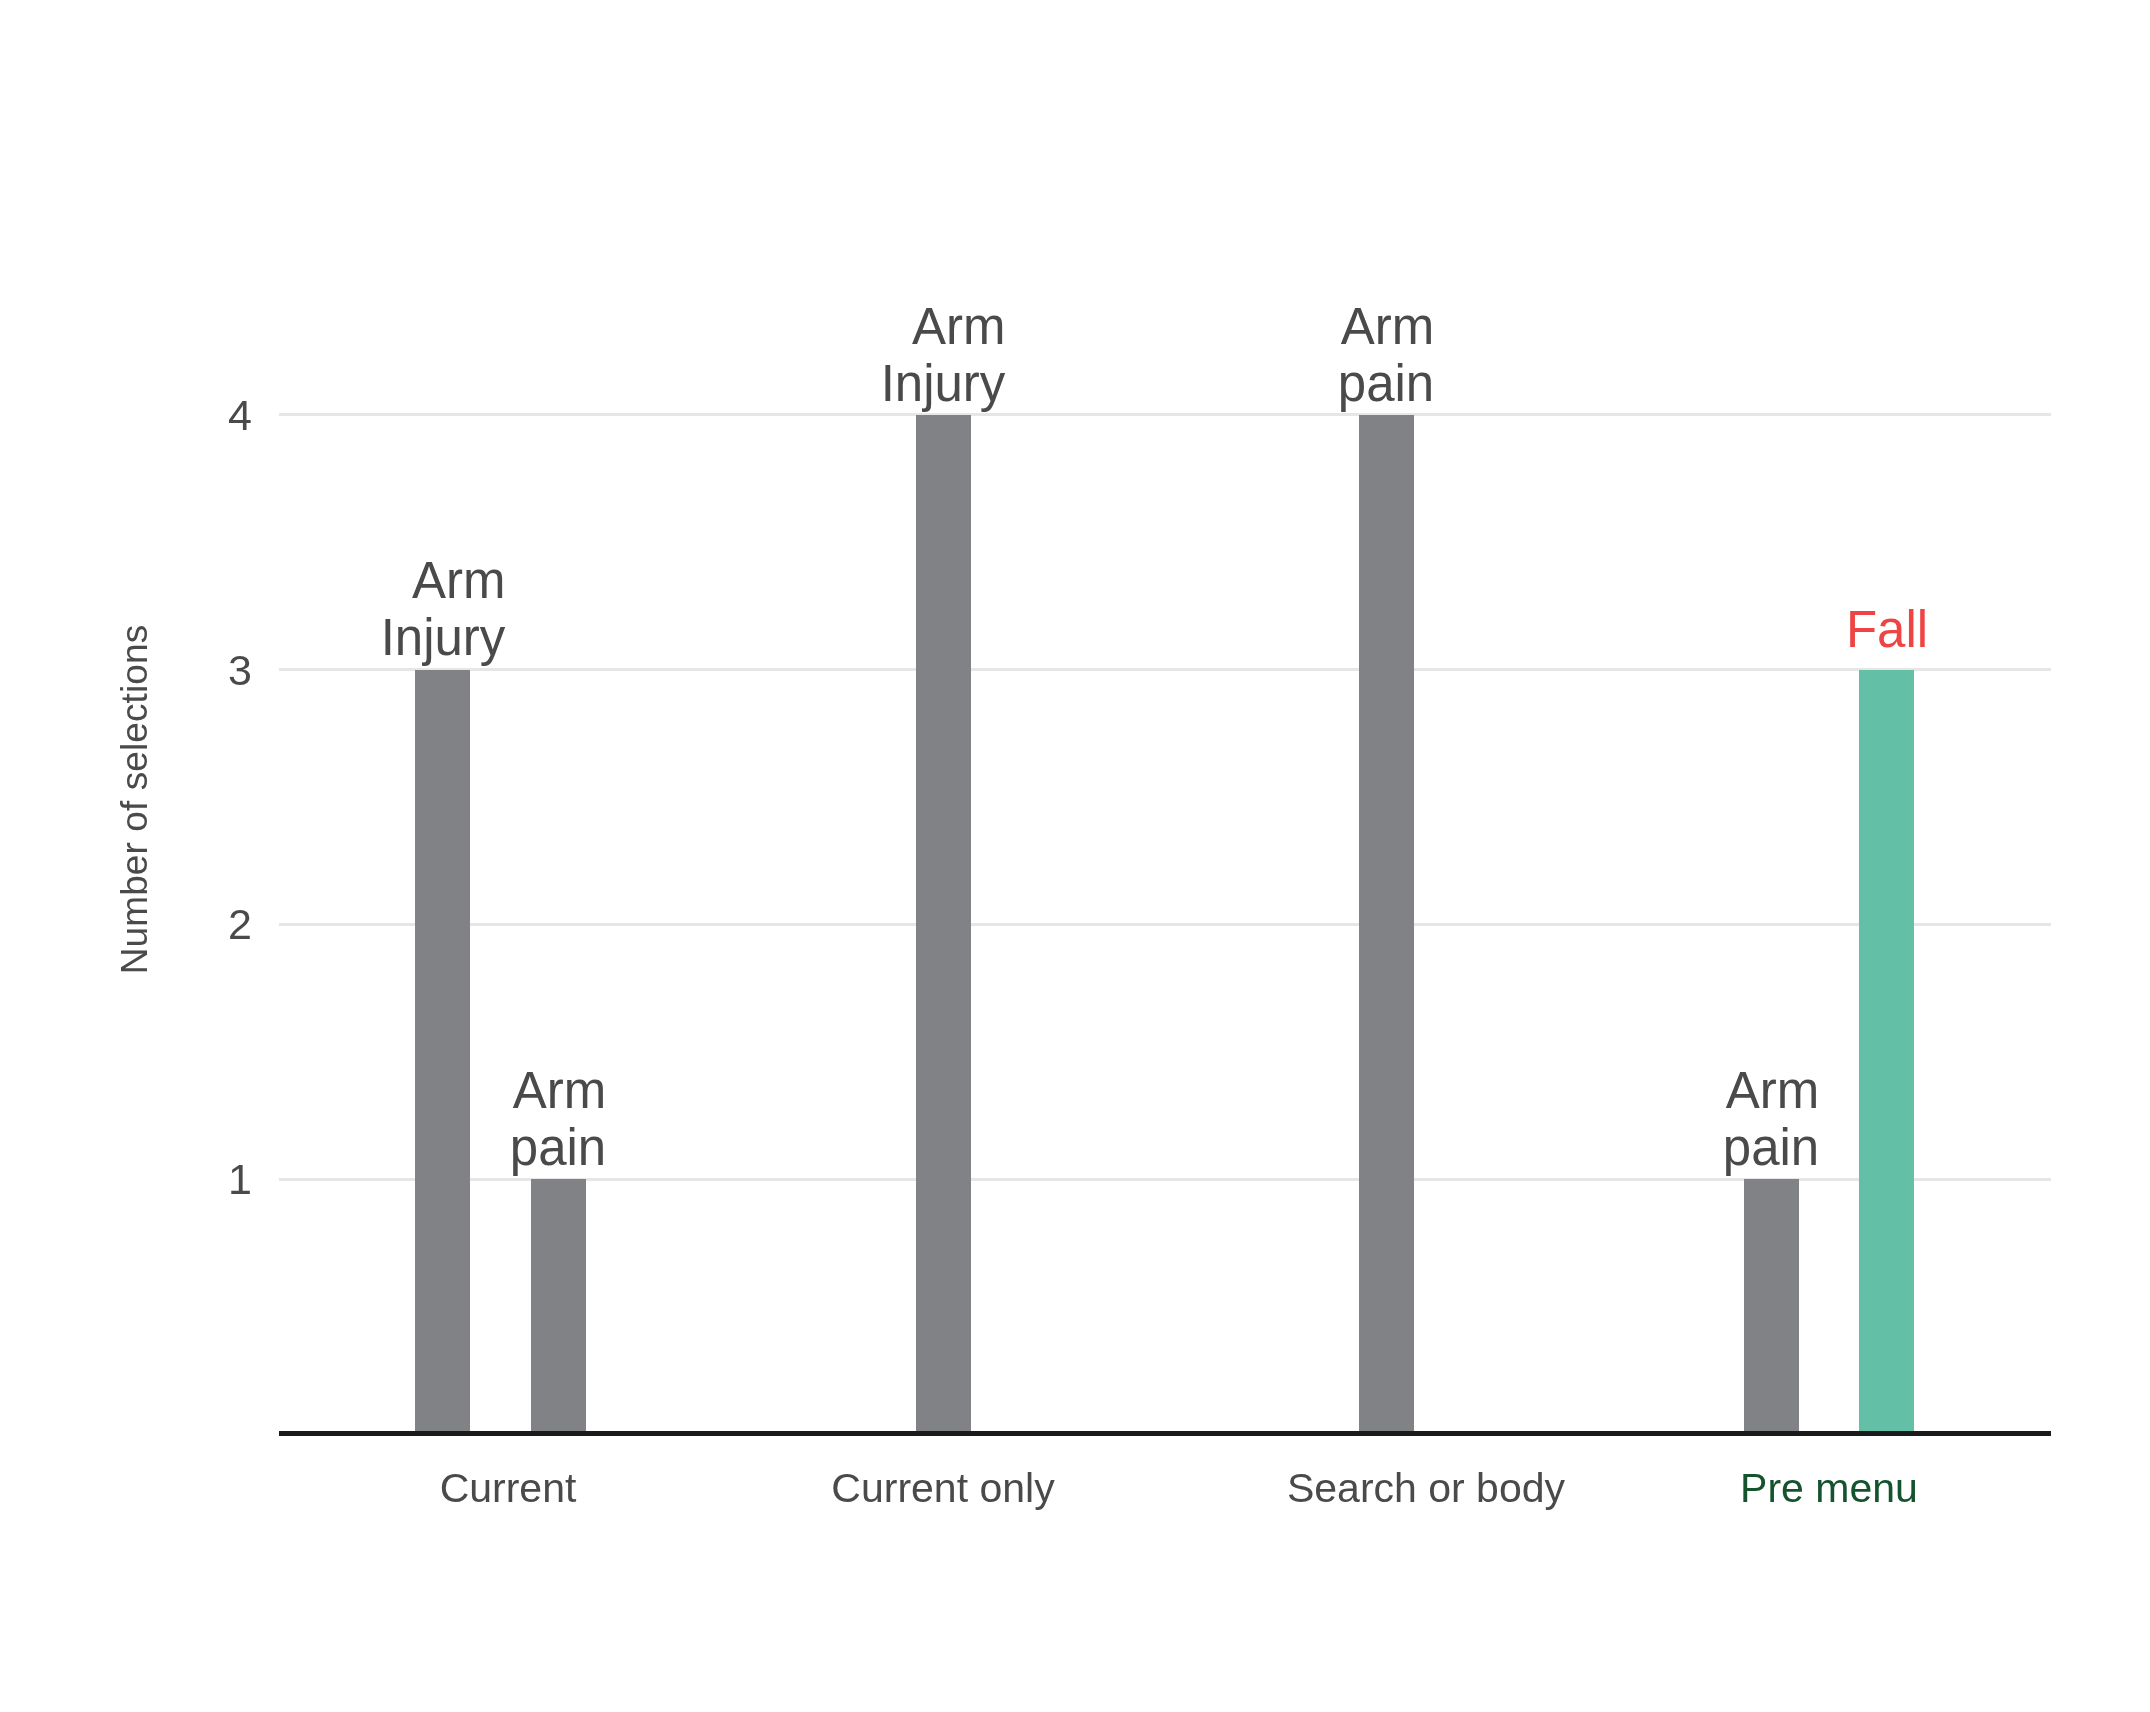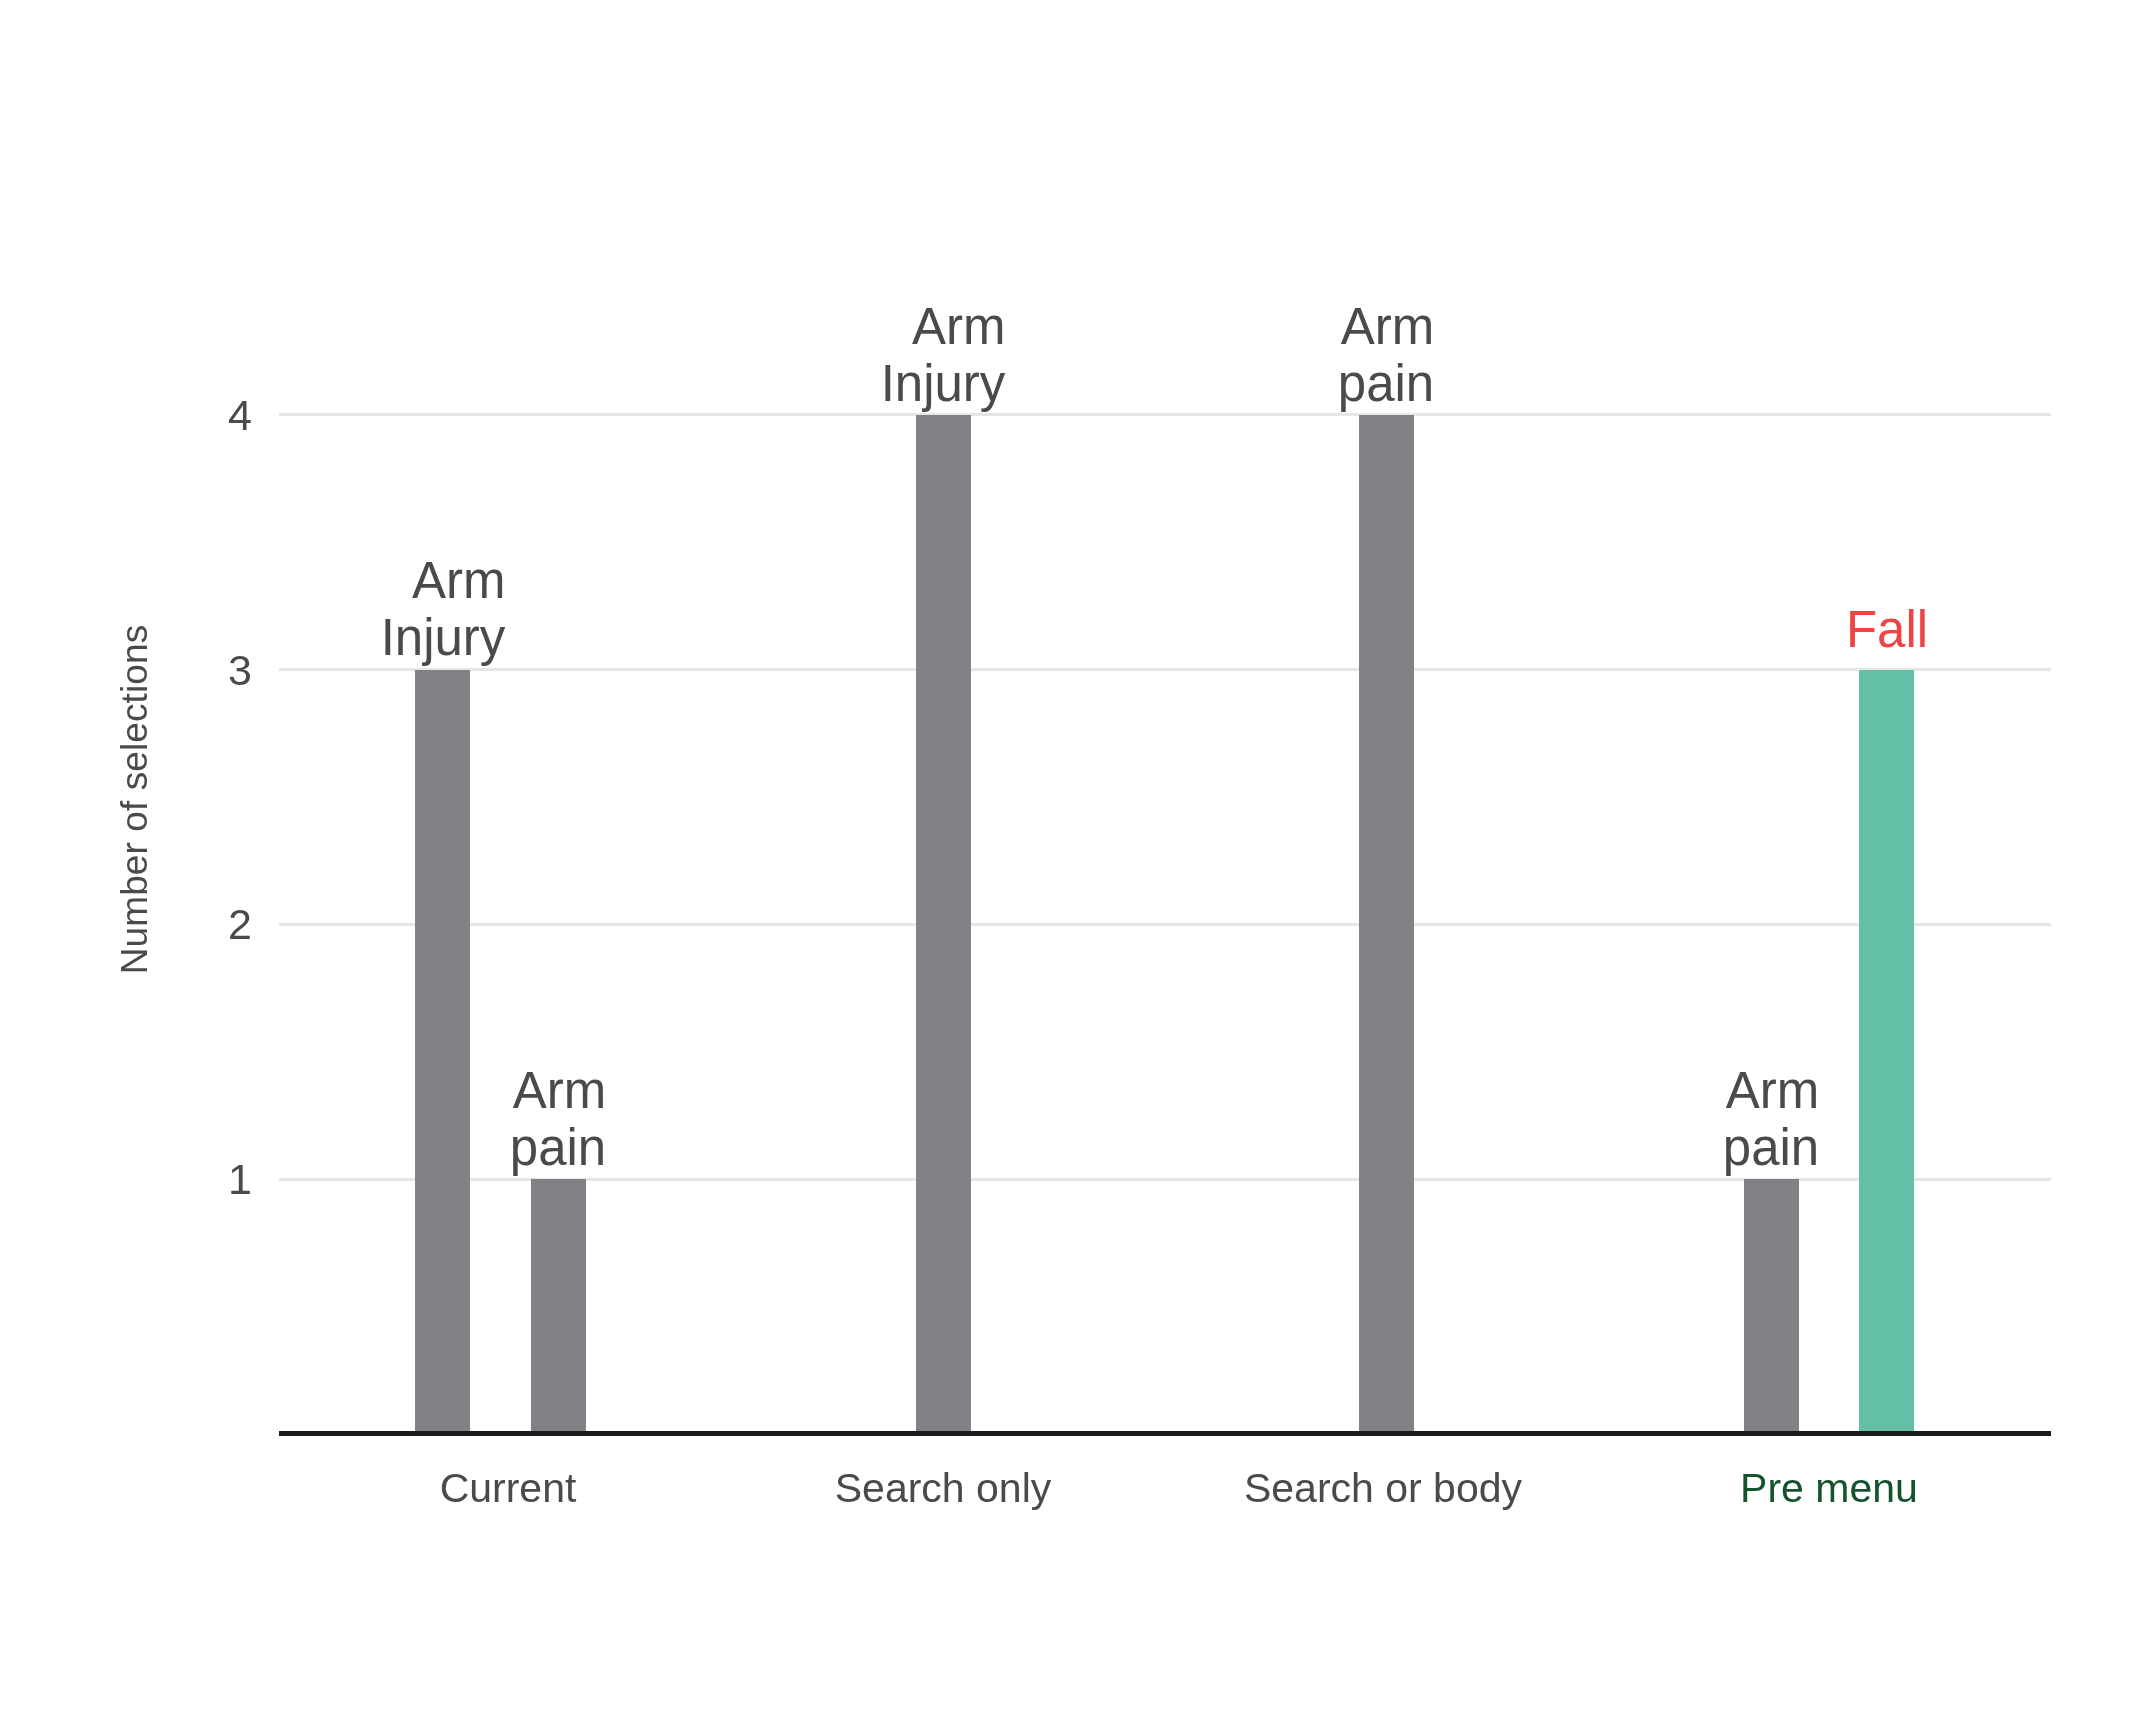--- a/index.html
+++ b/index.html
@@ -157,19 +157,19 @@
       <div class="bar-annotation" style="color: rgb(74, 74, 74); left: 1492px; top: 800px;">Arm
 pain</div>
       <div class="bar bar-accent" title="Fall: 3" style="left: 1580px; width: 55px; height: 764px; background: rgb(99, 191, 165);"></div>
       <div class="bar-annotation" style="color: #ef4444; left: 1608px; top: 339px;">Fall</div>
     </div>
 
   <div id="x-axis-line"></div>
 
   <div id="x-tick-labels">
       <div class="x-tick-label" style="left: 229px; color: rgb(74, 74, 74);">Current</div>
-      <div class="x-tick-label" style="left: 664px; color: rgb(74, 74, 74);">Search only</div>
-      <div class="x-tick-label" style="left: 1104px; color: rgb(74, 74, 74);">Search or body</div>
+      <div class="x-tick-label" style="left: 664px; color: rgb(74, 74, 74);">Current only</div>
+      <div class="x-tick-label" style="left: 1147px; color: rgb(74, 74, 74);">Search or body</div>
       <div class="x-tick-label" style="left: 1550px; color: #14532d;">Pre menu</div>
     </div>
 
 </div>
 
 
 </body></html>

